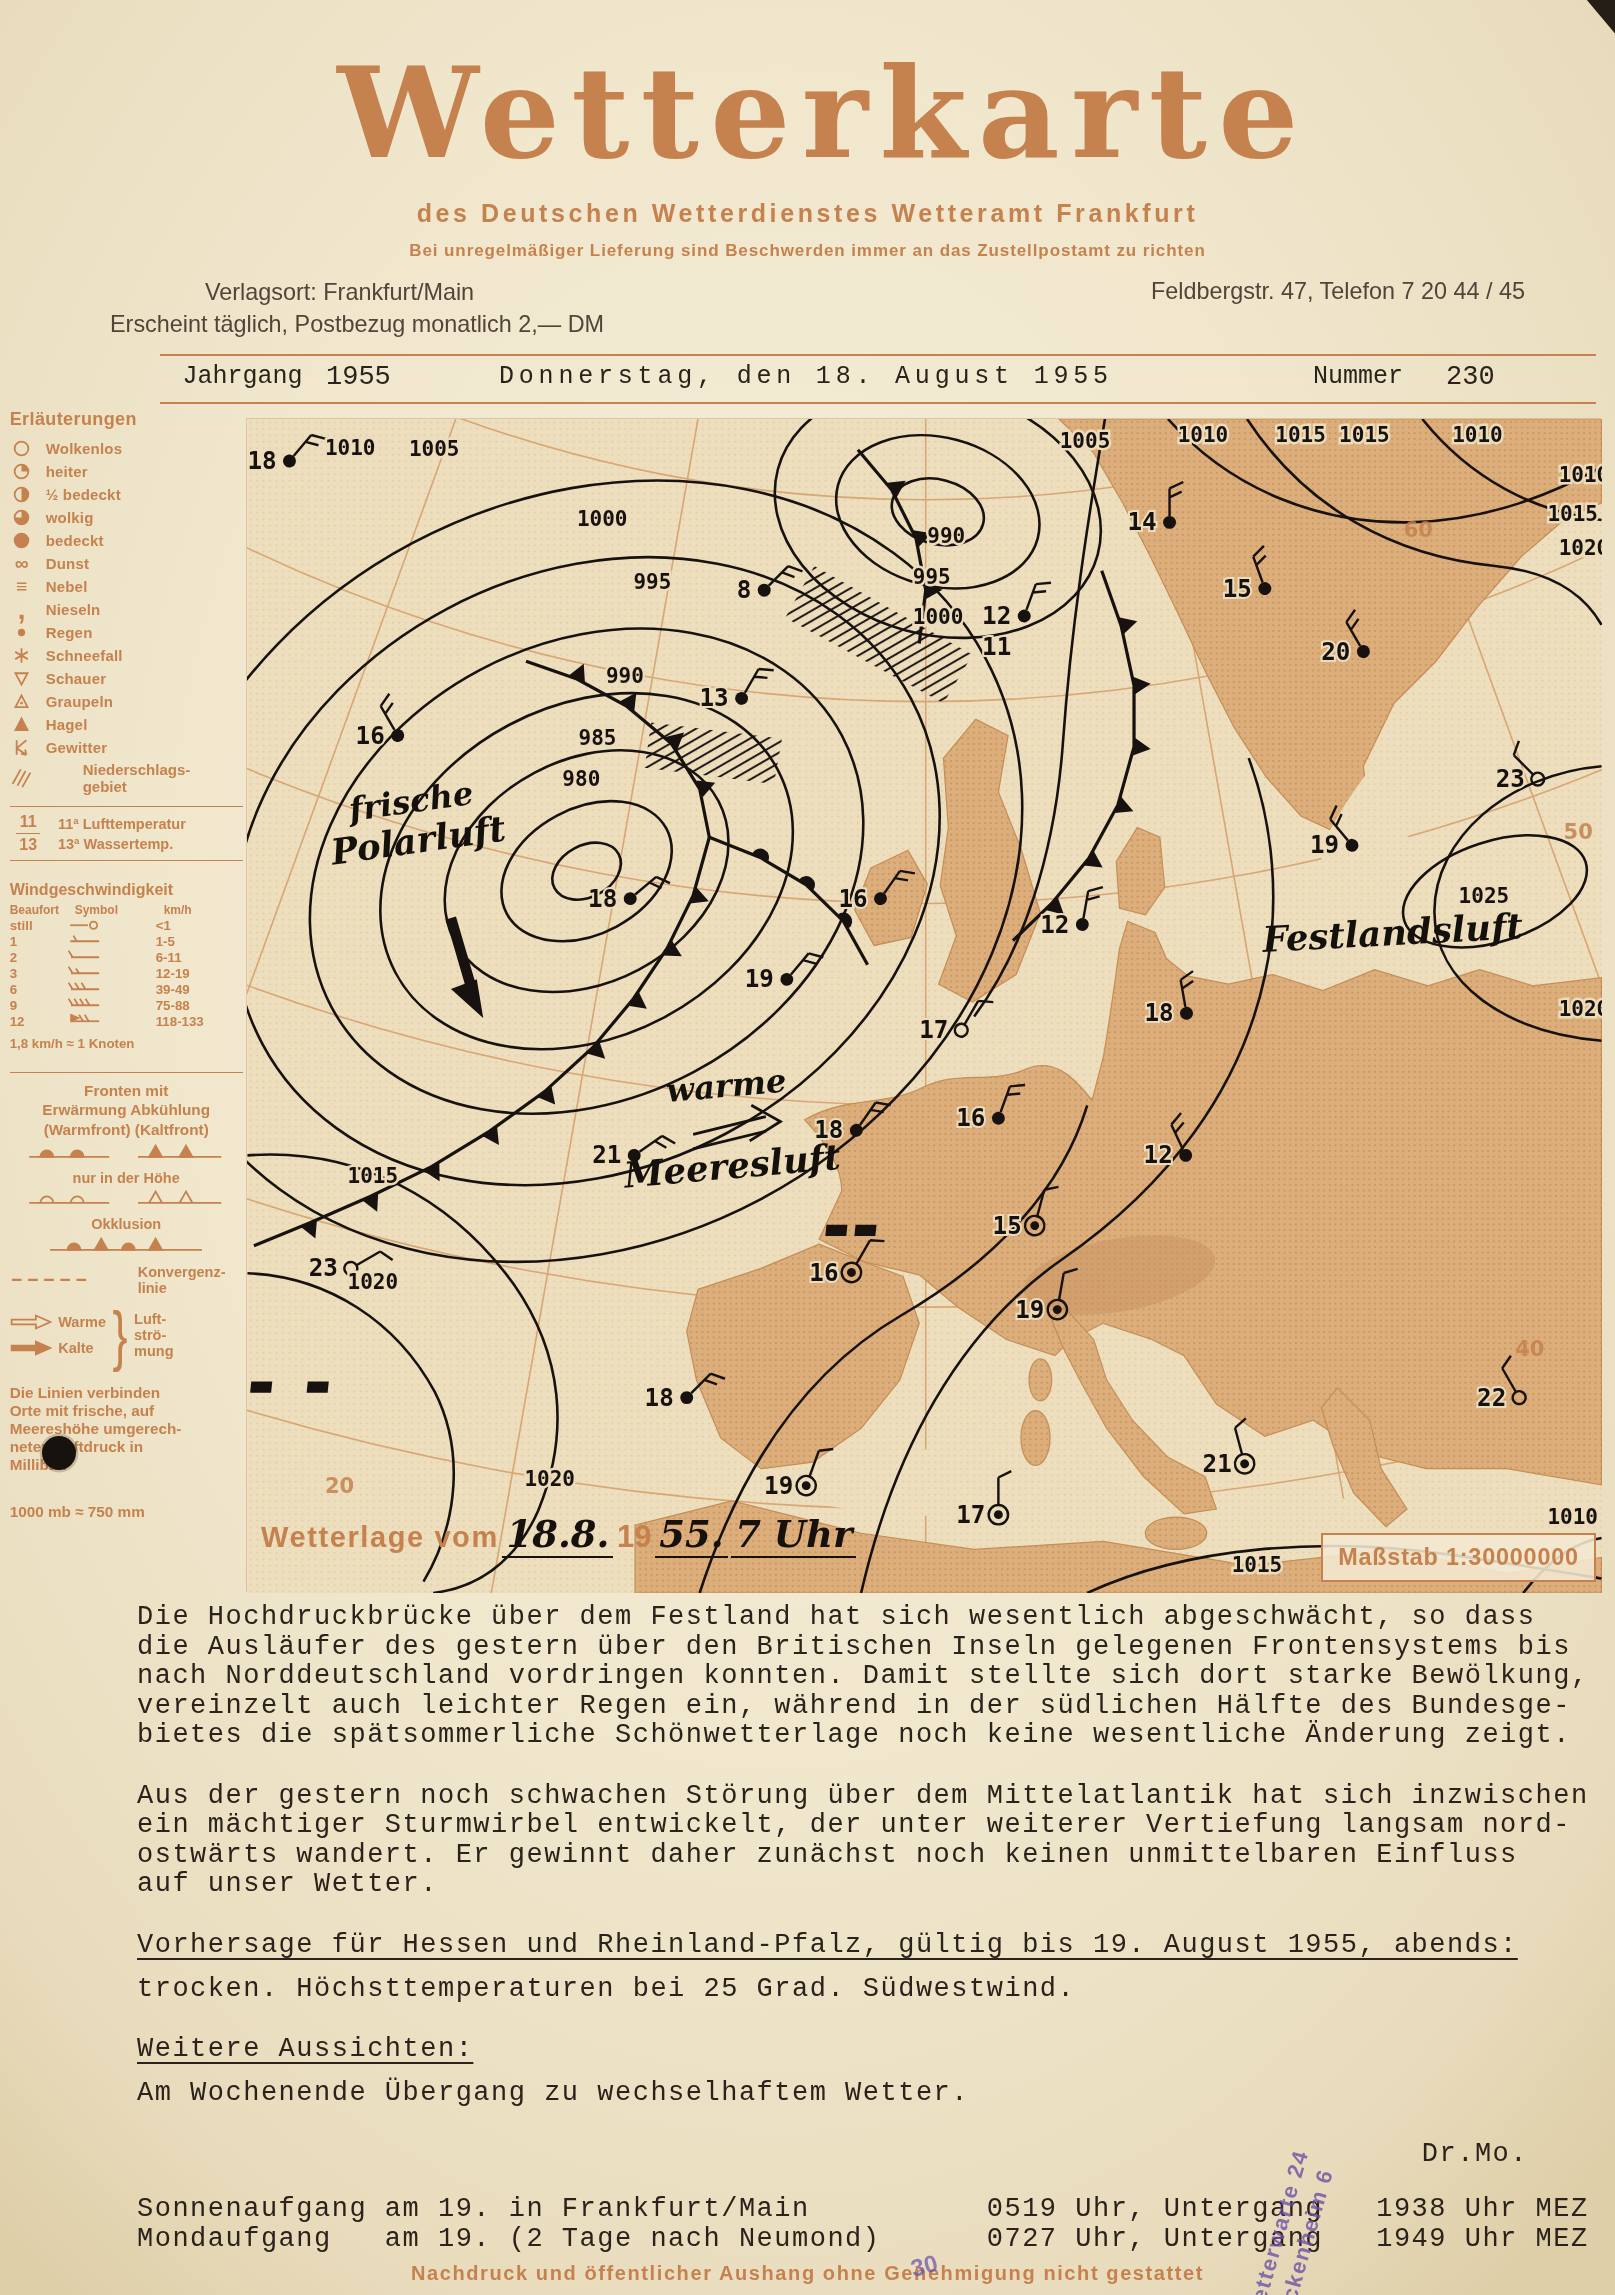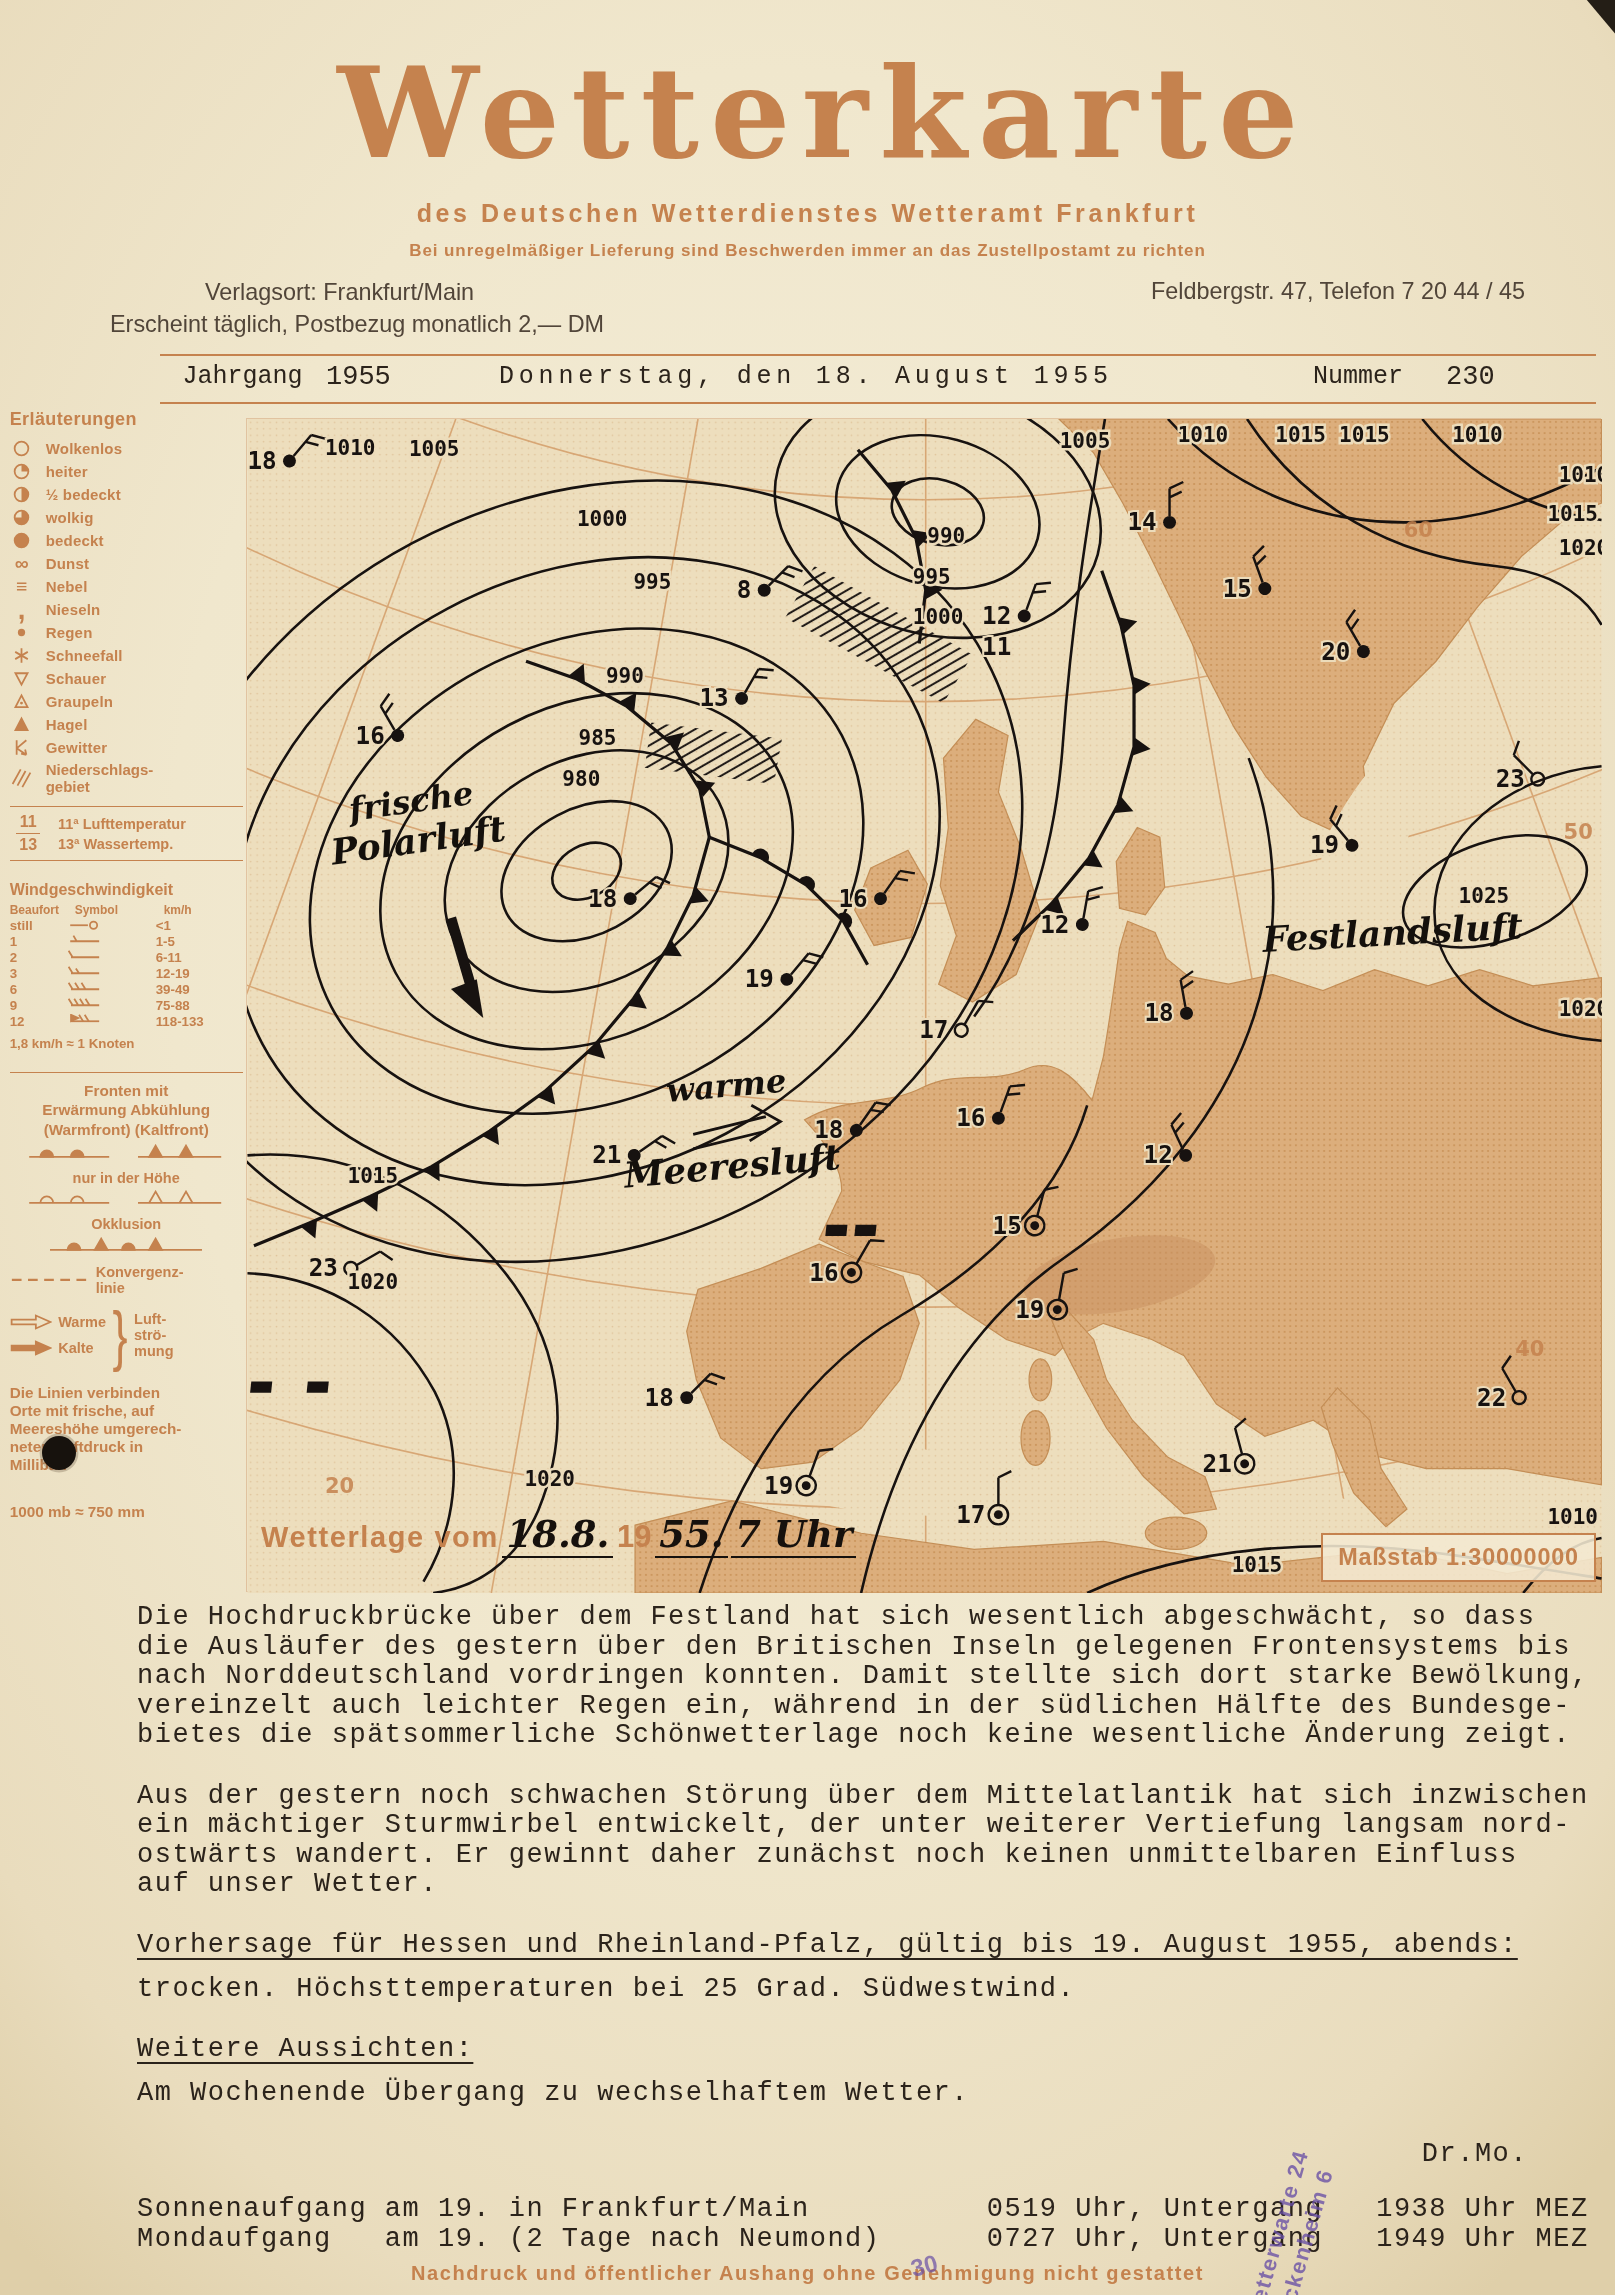--- a/index.html
+++ b/index.html
@@ -32,39 +32,39 @@
   .iss-nval { left:1286px; font-size:27px; }
   
   .legend { position:absolute; left:9.7px; top:409px; width:233px; color:#c5824e; }
   .lg-h { font-weight:700; font-size:18px; margin-bottom:7.3px; letter-spacing:0.4px; }
   .lgrow { display:flex; align-items:center; height:23px; gap:12px; }
   .lgrow.tall { height:37px; align-items:center; }
   .lgic { width:24px; min-width:24px; display:flex; justify-content:center; align-items:center; }
   .lgic .gly { font-size:19.4px; font-weight:700; line-height:1; }
   .lgic .gly.comma { font-size:27.5px; line-height:.4; }
   .lglb { font-size:15px; font-weight:700; letter-spacing:0.2px; white-space:nowrap; }
-  .lglb2 { font-size:15px; font-weight:700; line-height:17px; }
+  .lglb2 { font-size:15px; font-weight:700; line-height:17px;margin-left:37px; }
   .lsvg { stroke:currentColor; fill:none; stroke-width:2.2; }
   .temp-note { margin-top:9.7px; border-top:1.6px solid #c5824e; border-bottom:1.6px solid #c5824e;
     padding:6.5px 0; display:flex; gap:11.3px; align-items:center; }
   .frac { width:37px; text-align:center; font-size:16px; font-weight:700; }
   .frac .bar { border-top:1.6px solid #c5824e; margin:1.6px 6.5px; }
   .tn-lines { font-size:14.5px; font-weight:700; line-height:20px; }
   .wind-h { margin-top:19.4px; font-weight:700; font-size:16px; }
   .wind-cols { display:flex; font-size:12px; font-weight:700; margin-top:4.8px; }
   .wc1 { width:65px; } .wc2 { width:89px; } .wc3 { flex:1; }
   .wrow { display:flex; align-items:center; height:16px; font-size:13.3px; font-weight:700; }
   .wb { width:57px; } .wsym { width:89px; display:flex; align-items:center; } .wk { flex:1; }
   .wind-fn { margin-top:6.5px; font-size:13.3px; font-weight:700; }
   .fr-wrap { margin-top:21px; border-top:1.6px solid #c5824e; padding-top:8px; }
   .fr-h { text-align:center; font-weight:700; font-size:15.3px; line-height:19.4px; }
   .fr-sym { display:block; margin:4.8px auto 0; }
   .fr-sub { text-align:center; font-weight:700; font-size:14.5px; margin-top:9.7px; }
   .konv { display:flex; align-items:center; gap:8px; margin-top:11.3px; }
-  .konv .klb { font-size:14.5px; font-weight:700; line-height:16px; }
+  .konv .klb { font-size:14.5px; font-weight:700; line-height:16px;margin-left:42px; }
   .arr-block { display:flex; align-items:center; gap:6.5px; margin-top:13px; }
   .arr-col { display:flex; flex-direction:column; gap:8px; }
   .arr-row { display:flex; align-items:center; gap:6.5px; font-size:14.5px; font-weight:700; }
   .brace { font-size:45px; font-weight:400; transform:scaleY(1.5); color:#c5824e; }
   .stroem { font-size:14.5px; font-weight:700; line-height:16px; }
   .iso-note { margin-top:22.6px; font-size:15.3px; font-weight:700; line-height:18px; }
   .mb-note { margin-top:29px; font-size:15.3px; font-weight:700; }
   
   .map-wrap { position:absolute; left:246px; top:418px; width:1355px; height:1174px;
     border:1.6px solid rgba(197,130,78,.35); }

